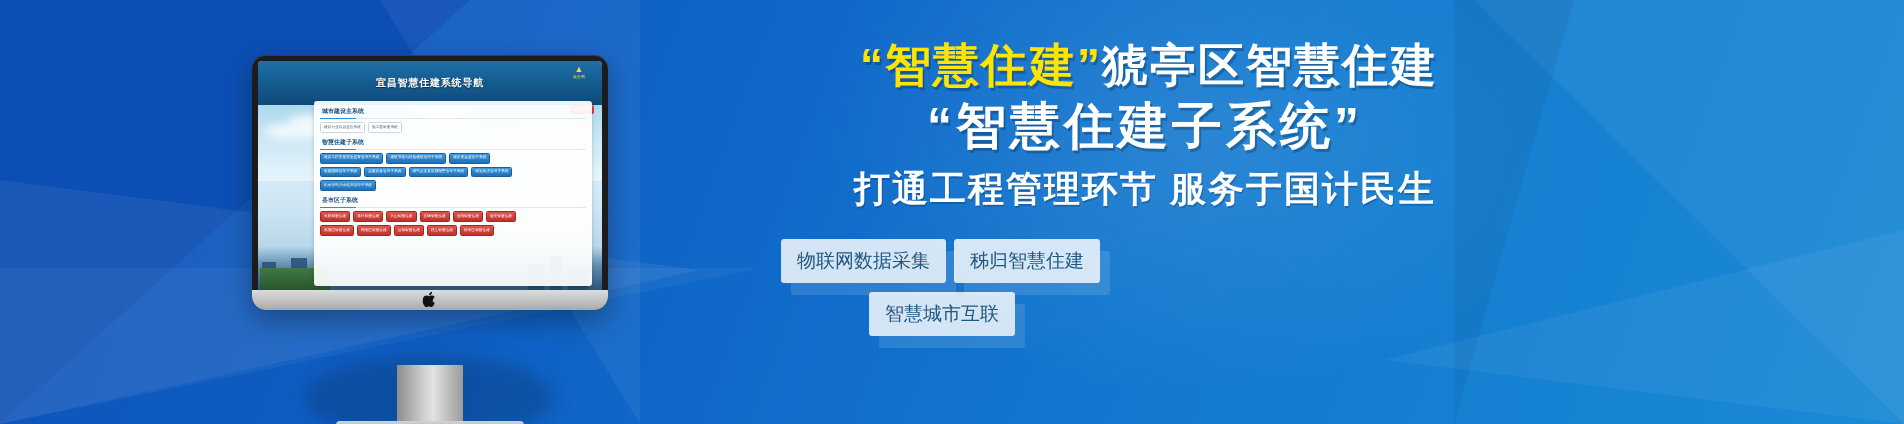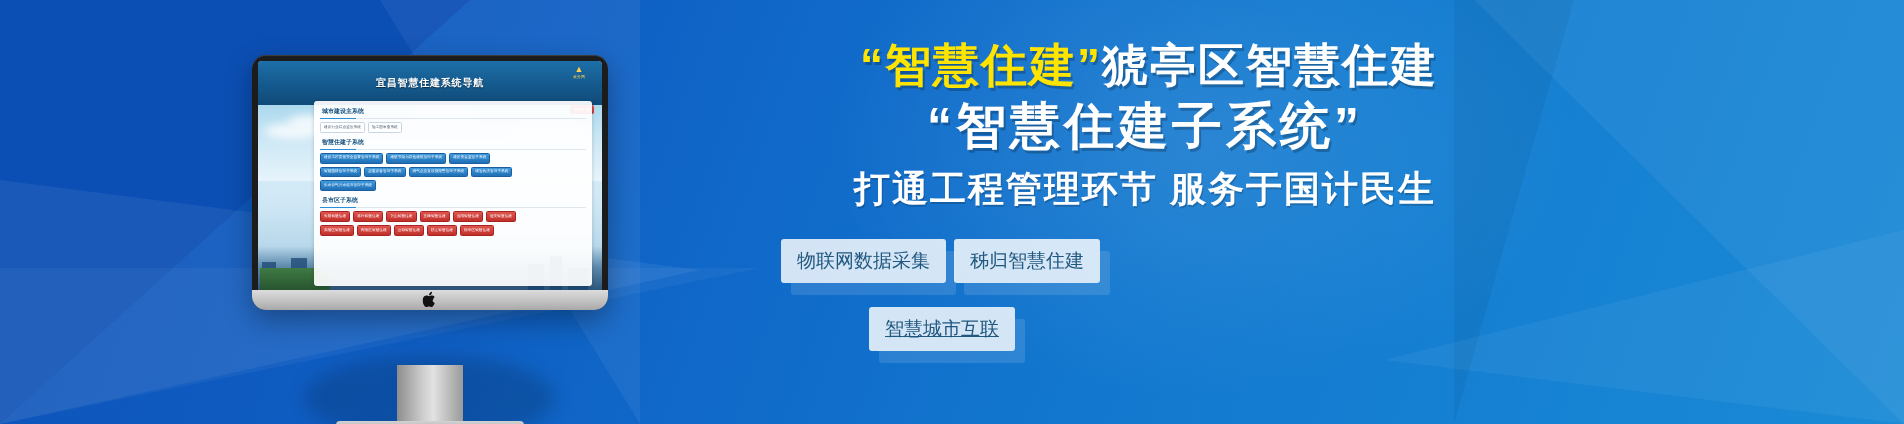--- a/index.html
+++ b/index.html
@@ -102,21 +102,21 @@
   .l3{font-size:36px;font-weight:bold;letter-spacing:2px;color:#ffffff;margin-top:8px;
       text-shadow:1px 2px 0 rgba(0,0,0,.18);}
 
   
   .tag{position:absolute;background:rgba(255,255,255,.82);color:#21587f;
        font-size:19px;padding:9px 16px;border-radius:3px;white-space:nowrap;
        box-shadow:10px 12px 0 rgba(255,255,255,.12);}
   .t-iot{left:781px;top:239px;text-align:center;}
   .t-big{left:954px;top:239px;}
   .t-all{left:654px;top:279px;}
-  .t-city{left:869px;top:307px;text-decoration:underline;}
+  .t-city{left:869px;top:292px;}
 </style>
 </head>
 <body>
 
 <div id="banner">
 
   <div class="facet f1"></div>
   <div class="facet f2"></div>
   <div class="facet f3"></div>
   <div class="facet f4"></div>

